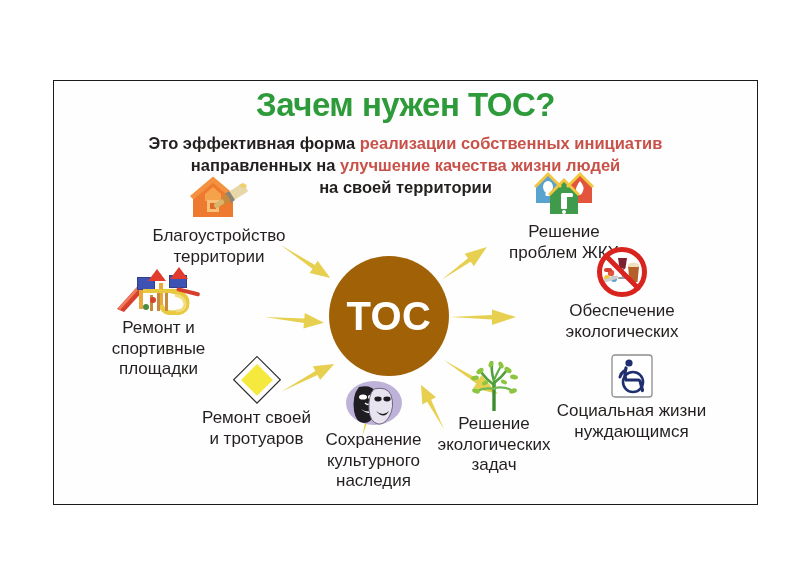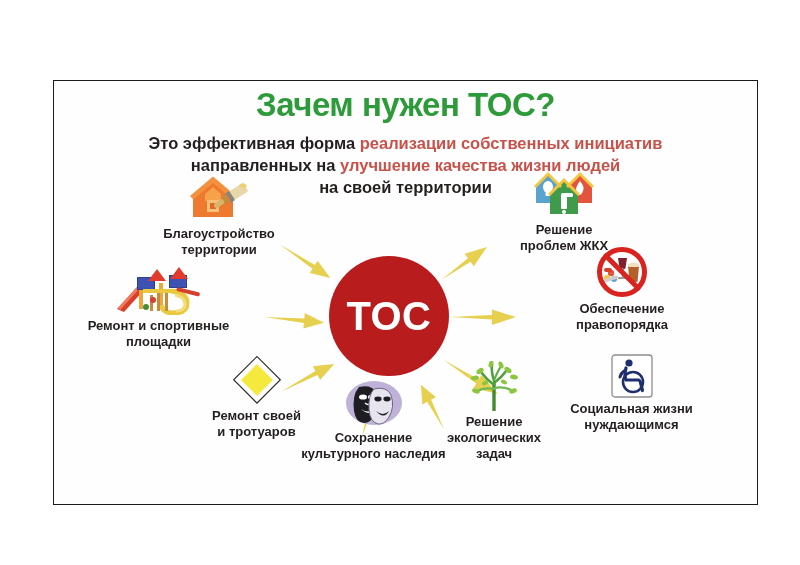--- a/index.html
+++ b/index.html
@@ -58,21 +58,21 @@
   #subtitle .ln { display: block; white-space: nowrap; }
 
   
   #center-hub {
     position: absolute;
     left: 275px;
     top: 175px;
     width: 120px;
     height: 120px;
     border-radius: 50%;
-    background: #b91c1c;
+    background: #a16207;
     display: flex;
     align-items: center;
     justify-content: center;
   }
   #center-hub-label {
     color: #ffffff;
     font-size: 40px;
     font-weight: 700;
     letter-spacing: 0.5px;
     line-height: 1;
@@ -94,24 +94,24 @@
     text-align: center;
   }
   .node .icon-wrap {
     height: 52px;
     display: flex;
     align-items: flex-end;
     justify-content: center;
     margin-bottom: 3px;
   }
   .node .caption {
-    font-size: 13px;
+    font-size: 17px;
     color: #231f1e;
     line-height: 1.22;
-    font-weight: 700;
+    font-weight: 400;
     white-space: pre-line;
   }
 
   
   #node-improvement   { left: 90px;  top: 90px;  width: 150px; }
   #node-utilities     { left: 440px; top: 86px;  width: 140px; }
   #node-playgrounds   { left: 22px;  top: 182px; width: 165px; }
   #node-order         { left: 488px; top: 165px; width: 160px; }
   #node-roads         { left: 130px; top: 272px; width: 145px; }
   #node-heritage      { left: 242px; top: 294px; width: 155px; }
@@ -271,21 +271,21 @@
           <circle cx="20" cy="33" r="3" fill="#5BA3CF"></circle>
           <rect x="10" y="22" width="8" height="4" rx="2" fill="#D8402E"></rect>
 
           <rect x="8" y="34" width="16" height="3.4" rx="1.2" fill="#cfcfcf" transform="rotate(-18 8 34)"></rect>
 
           <circle cx="28" cy="26" r="22.5" fill="none" stroke="#D8231E" stroke-width="5"></circle>
           <line x1="12" y1="10" x2="44" y2="42" stroke="#D8231E" stroke-width="5" stroke-linecap="round"></line>
         </svg>
       </div>
       <div class="caption">Обеспечение
-правопорядка</div>
+экологических</div>
     </div>
 
     <div class="node" id="node-roads">
       <div class="icon-wrap">
         <svg class="ic" width="50" height="50" viewBox="0 0 50 50">
           <rect x="25" y="1.5" width="33" height="33" transform="rotate(45 25 1.5)" fill="#ffffff" stroke="#2b2b2b" stroke-width="1.2"></rect>
           <rect x="25" y="9" width="22.5" height="22.5" transform="rotate(45 25 9)" fill="#F4E93C"></rect>
         </svg>
       </div>
       <div class="caption">Ремонт своей

